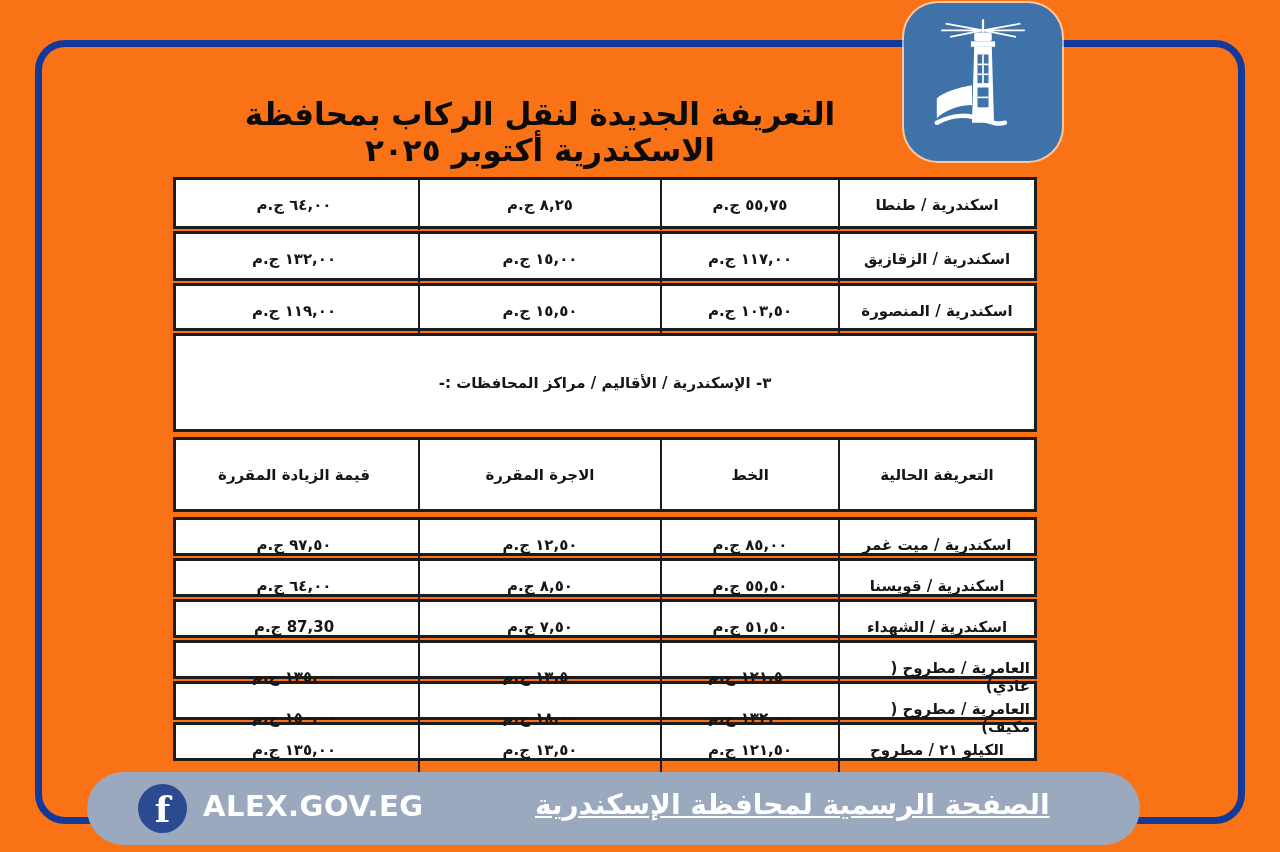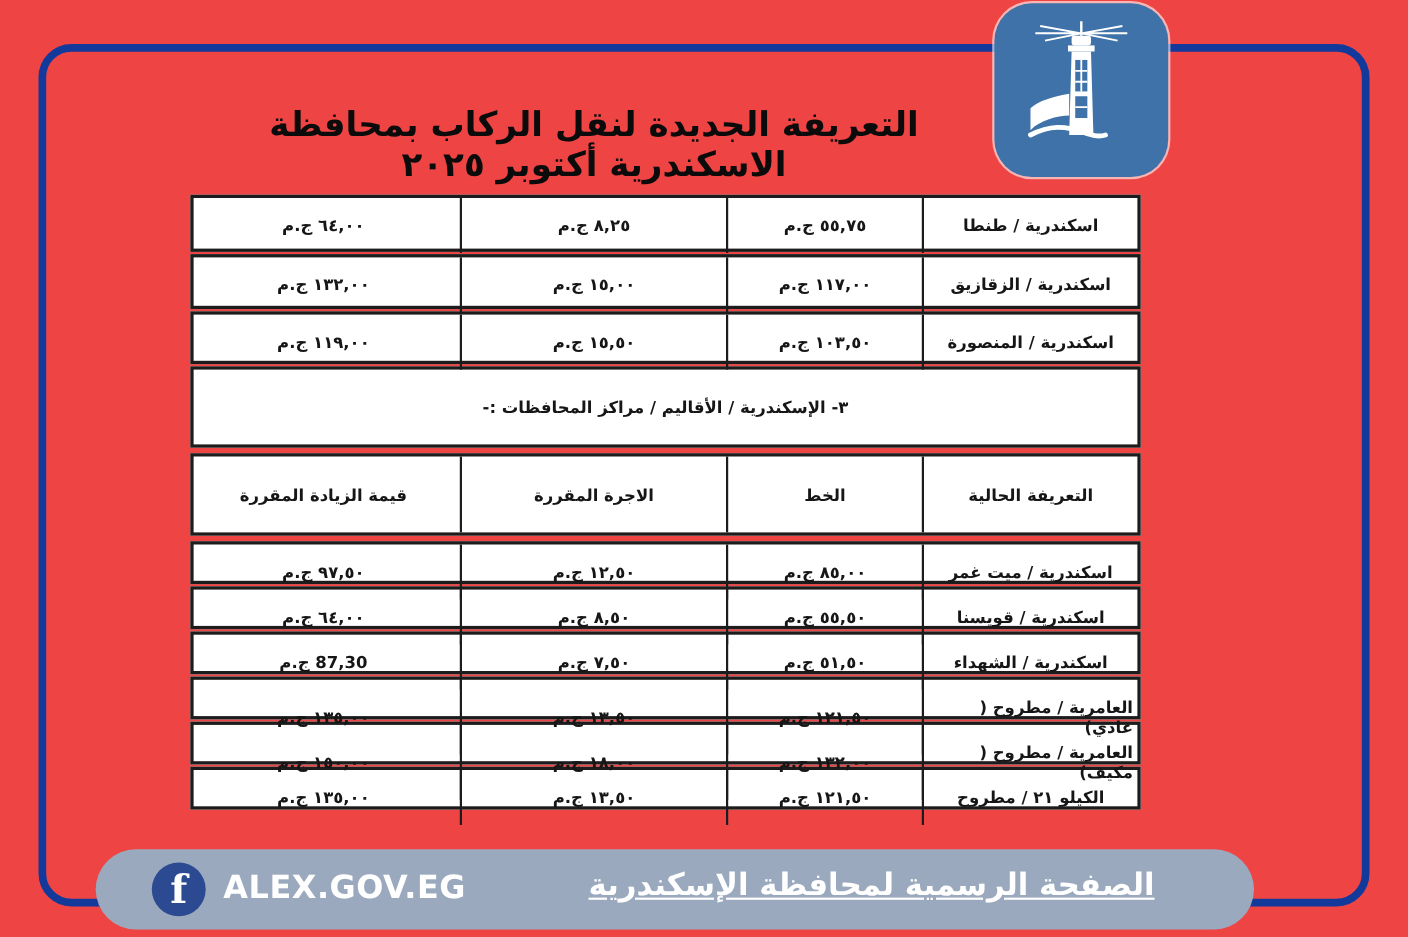--- a/index.html
+++ b/index.html
@@ -1,18 +1,18 @@
 <!DOCTYPE html>
 <html lang="ar"><head>
 <meta charset="utf-8">
 <style>
   * { margin:0; padding:0; box-sizing:border-box; }
   html,body { width:1280px; height:852px; background:#ffffff; overflow:hidden;
               font-family:"DejaVu Sans", sans-serif; }
-  .stage { position:relative; width:1280px; height:852px; background:#ef4444; }
+  .stage { position:relative; width:1280px; height:852px; background:#f97316; }
 
   
   .frame { position:absolute; left:35px; top:40px; width:1210px; height:784px;
            border:7px solid #13399b; border-radius:30px; z-index:1; }
 
   
   .logo-tile { position:absolute; left:904px; top:3px; width:158px; height:158px;
                background:#3e72a8; border-radius:34px; z-index:4;
                display:flex; align-items:center; justify-content:center;
                box-shadow:0 0 0 2px rgba(255,255,255,.6); }
@@ -23,21 +23,21 @@
 
   
   .doc { position:absolute; left:173px; top:177px; width:864px; z-index:2;
          direction:rtl; color:#161616; }
   .t-row { display:grid; grid-template-columns:194px 178px 242px 250px;
            border:3px solid #1c1c1c; margin-bottom:2px; background:#fff; }
   .t-row .cell { display:flex; align-items:center; justify-content:center;
                  font-size:15px; font-weight:bold; padding:16px 4px; }
   .t-row .cell + .cell { border-inline-start:2px solid #1c1c1c; }
   .h52{height:52px}.h50{height:50px}.h48{height:48px}.h75{height:75px}.h39{height:39px}
-  .banner { height:74px; border:3px solid #1c1c1c; margin-bottom:5px; background:#fff;
+  .banner { height:99px; border:3px solid #1c1c1c; margin-bottom:5px; background:#fff;
             display:flex; align-items:center; justify-content:center;
             font-size:15px; font-weight:bold; }
   .gap5 { margin-bottom:5px; }
 
   
   .footer-bar { position:absolute; left:87px; top:772px; width:1053px; height:73px;
                 background:#9aa9bd; border-radius:37px; z-index:3; }
   .fb-circle { position:absolute; left:51px; top:12px; width:49px; height:49px;
                border-radius:50%; background:#2c4a92; color:#ffffff;
                display:flex; align-items:center; justify-content:center;

